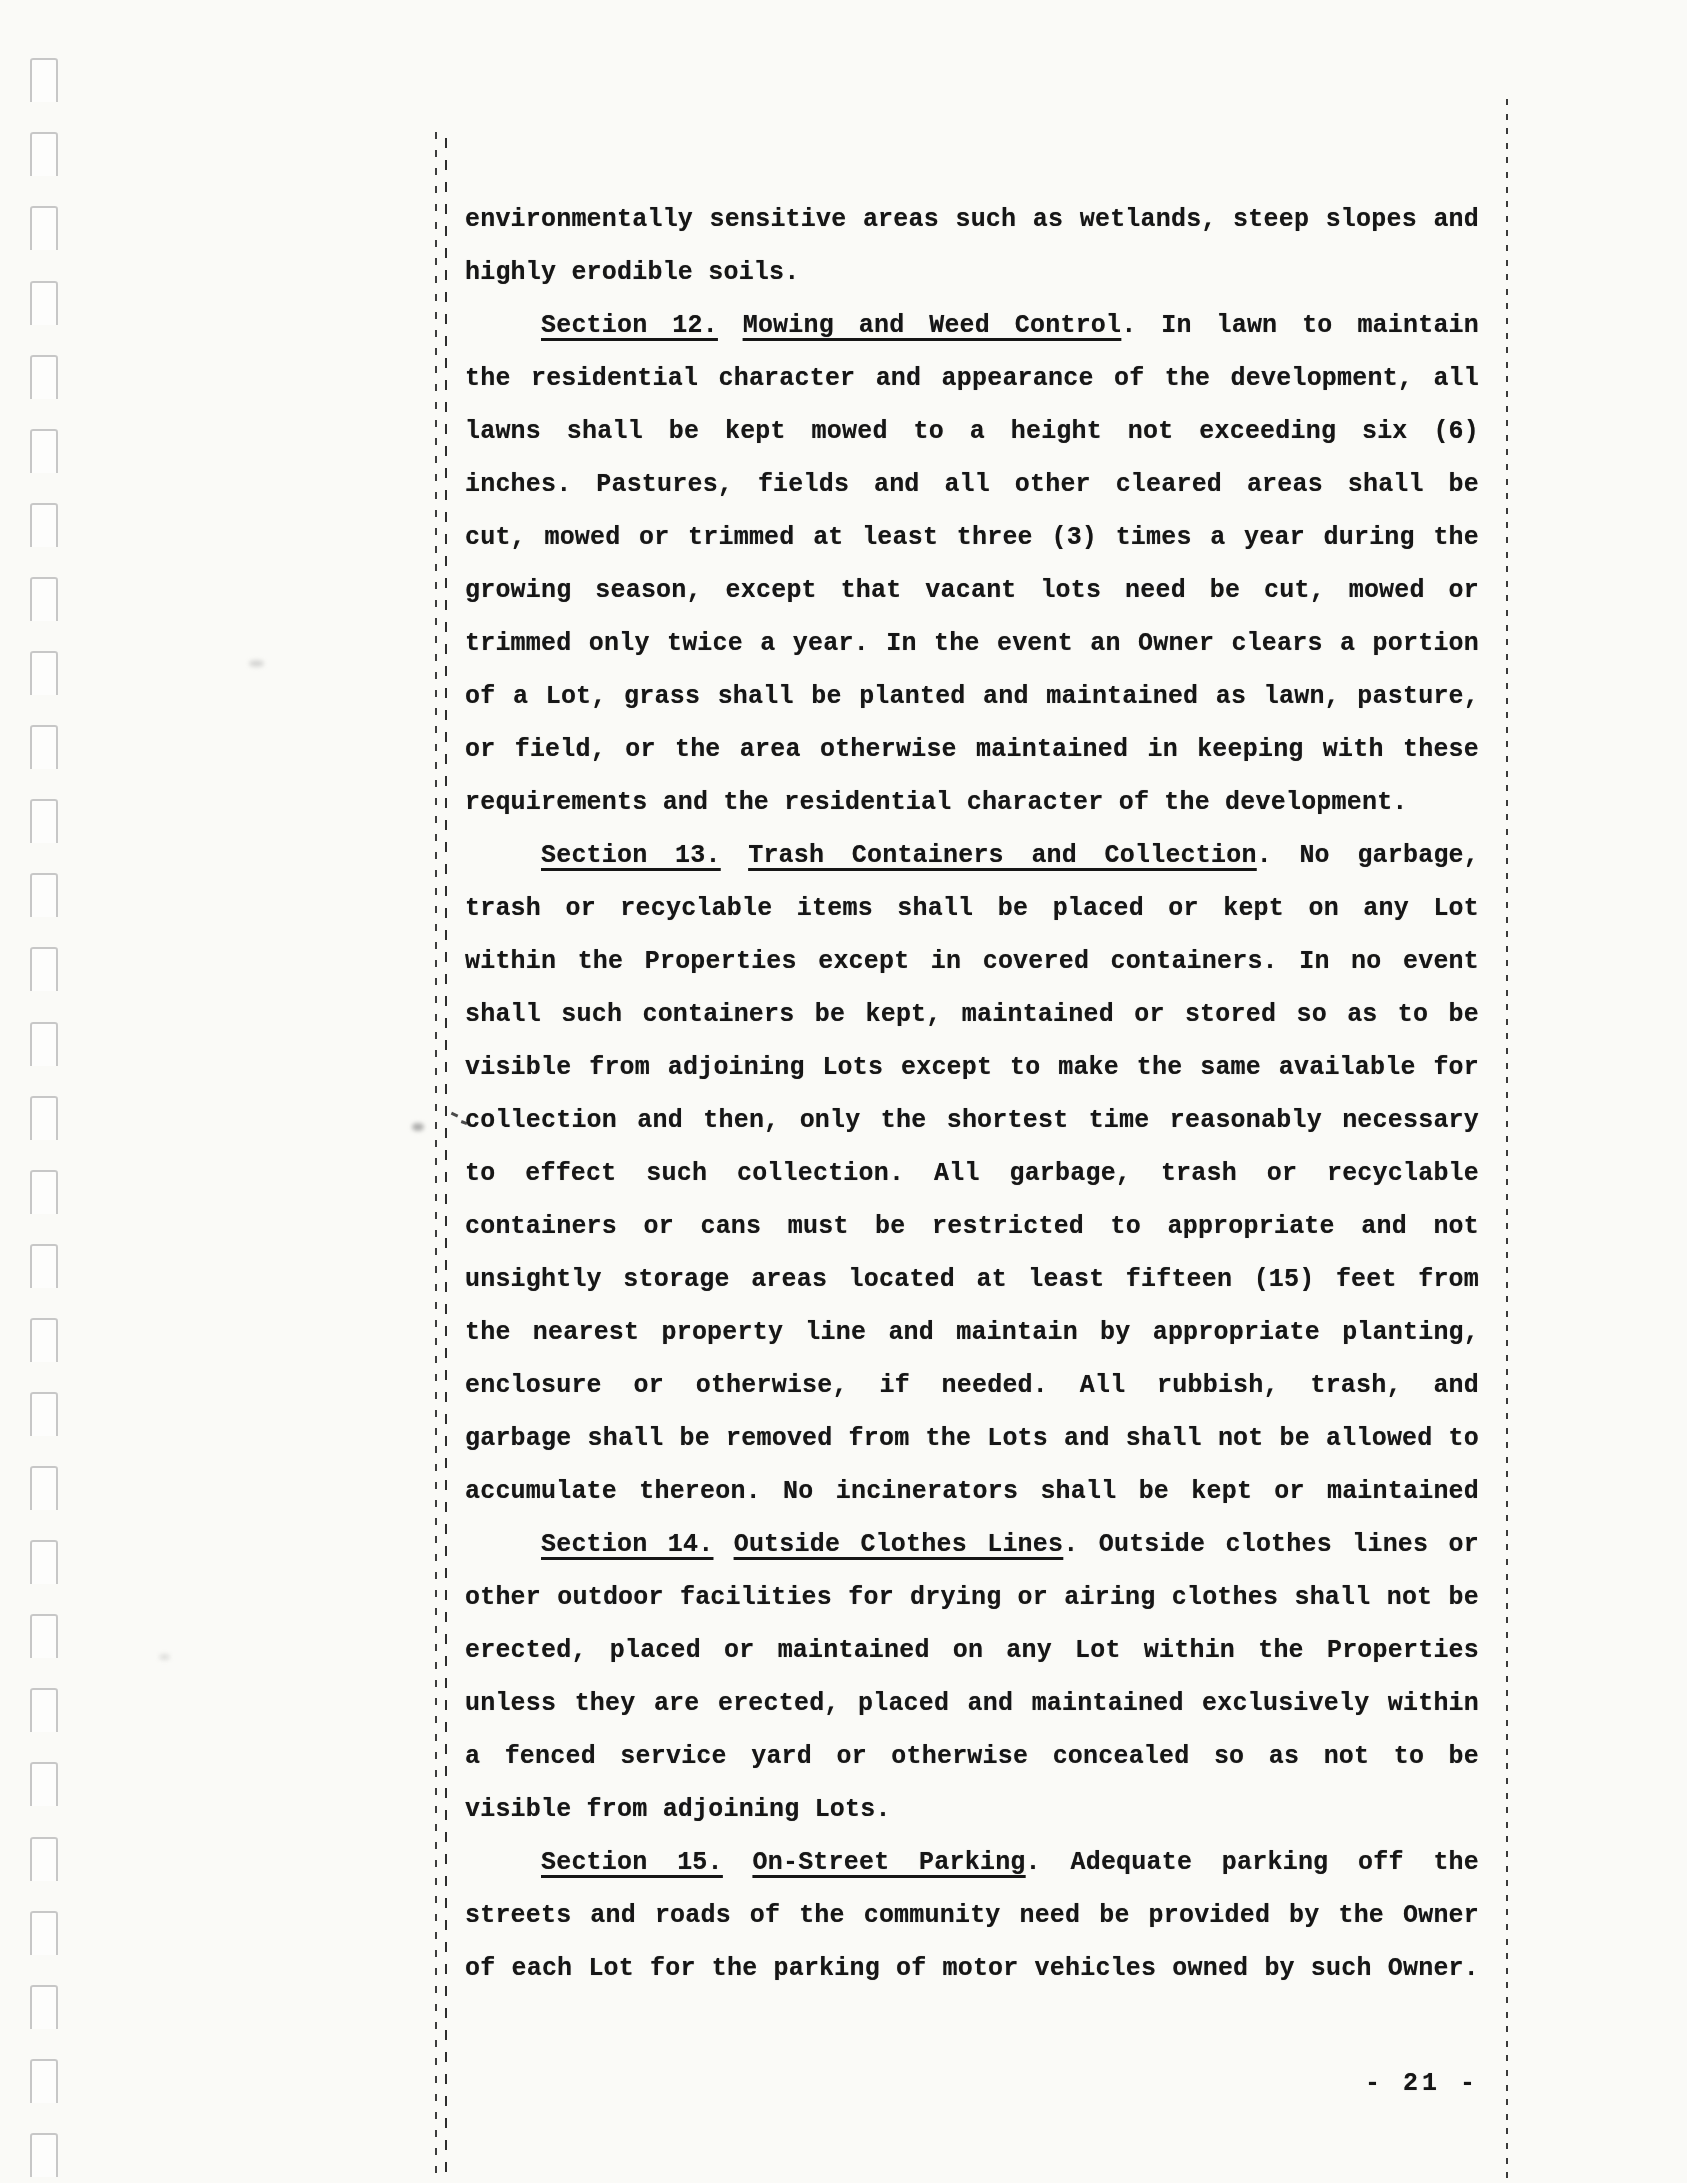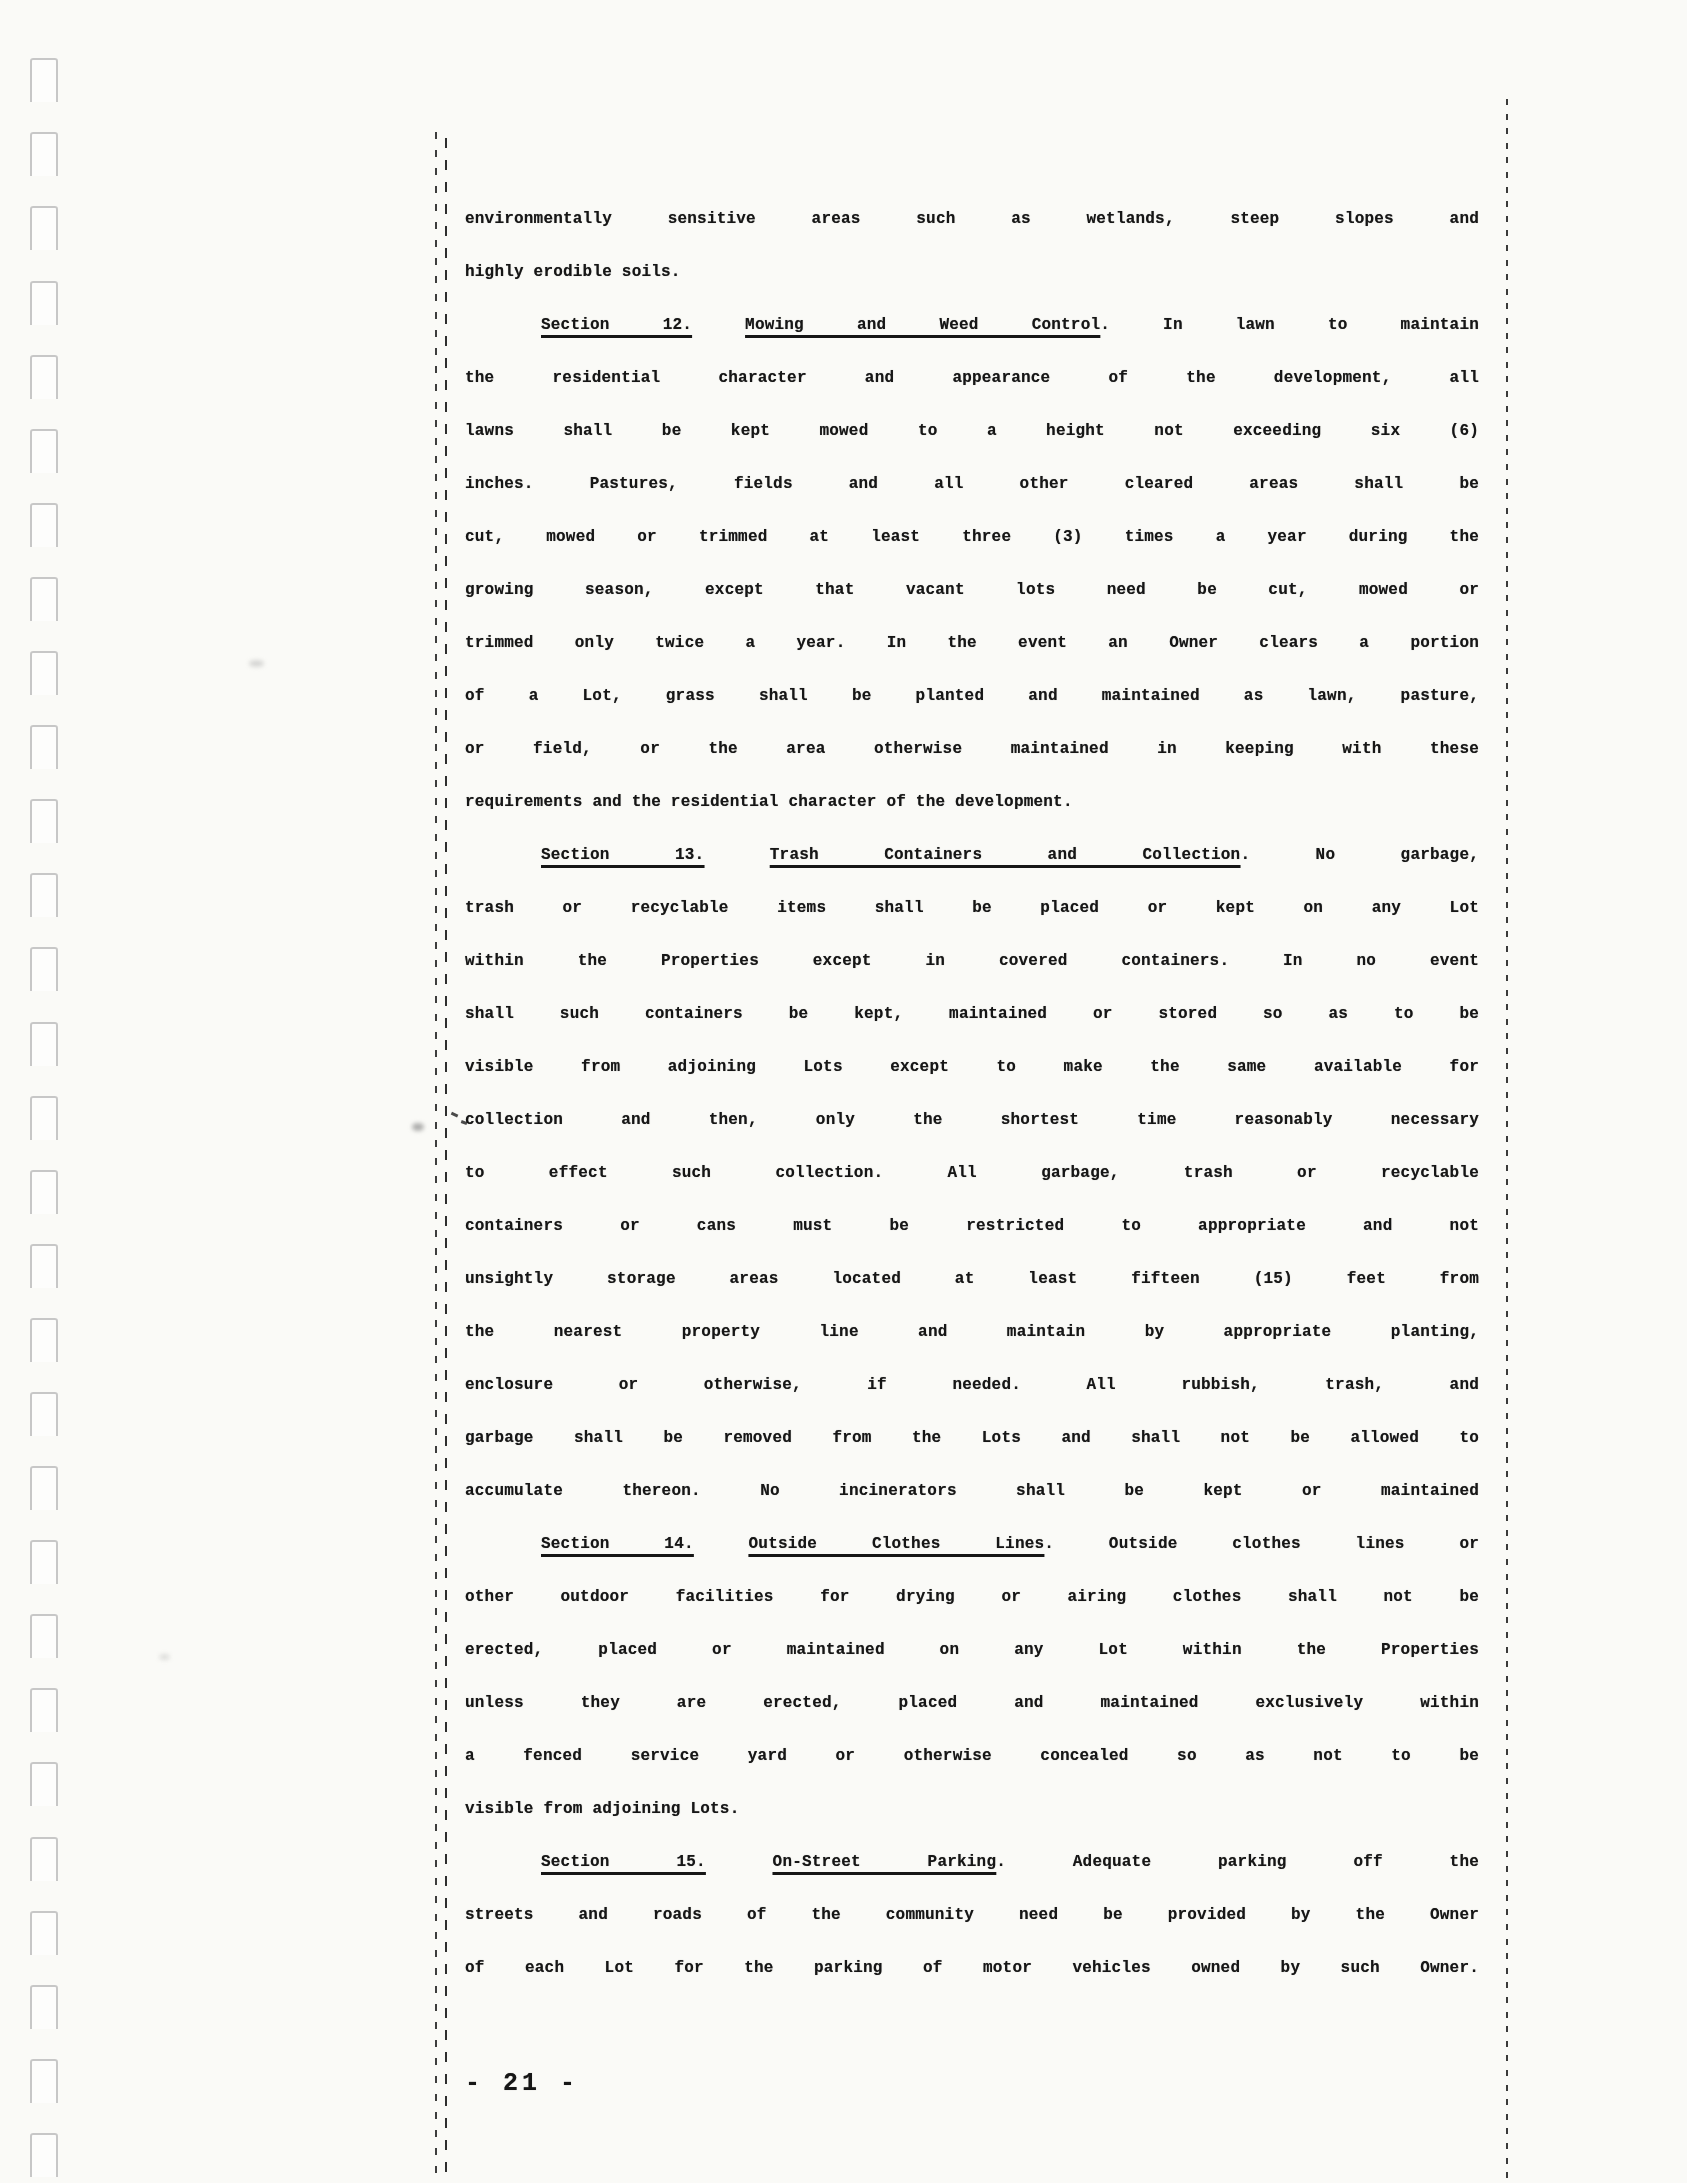--- a/index.html
+++ b/index.html
@@ -45,39 +45,39 @@
   .textblock {
     position: absolute;
     left: 465px;
     top: 193px;
     width: 1014px;
     color: #161616;
   }
   .line {
     height: 53px;
     line-height: 53px;
-    font-size: 16px;
+    font-size: 25px;
     font-weight: 700;
     letter-spacing: 0.2px;
     text-shadow: 0 0 0.7px rgba(15,15,15,0.55);
     text-align: left;
   }
   .line.justify { text-align: justify; text-align-last: justify; }
   .line.indent { text-indent: 76px; }
   .u {
     text-decoration: underline;
     text-decoration-thickness: 3.3px;
     text-underline-offset: 6px;
   }
   .footer {
     position: absolute;
     left: 465px;
     top: 2063px;
     width: 1014px;
-    text-align: left;
+    text-align: right;
     font-size: 25px;
     font-weight: 700;
     line-height: 42px;
     color: #161616;
     letter-spacing: 4px;
     text-shadow: 0 0 0.7px rgba(15,15,15,0.55);
   }
   
   .smudge { position: absolute; border-radius: 50%; filter: blur(2px); }
   .smudge-1 { left: 412px; top: 1123px; width: 12px; height: 8px; background: rgba(110,110,110,0.55); }

